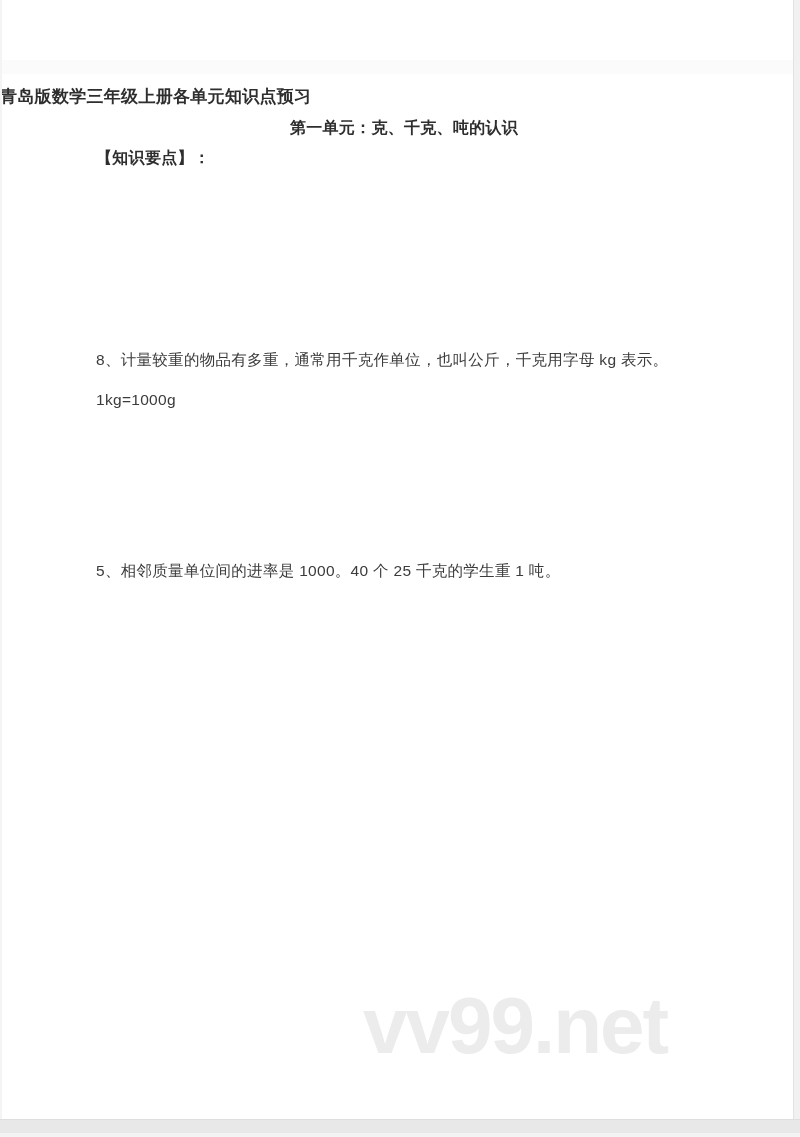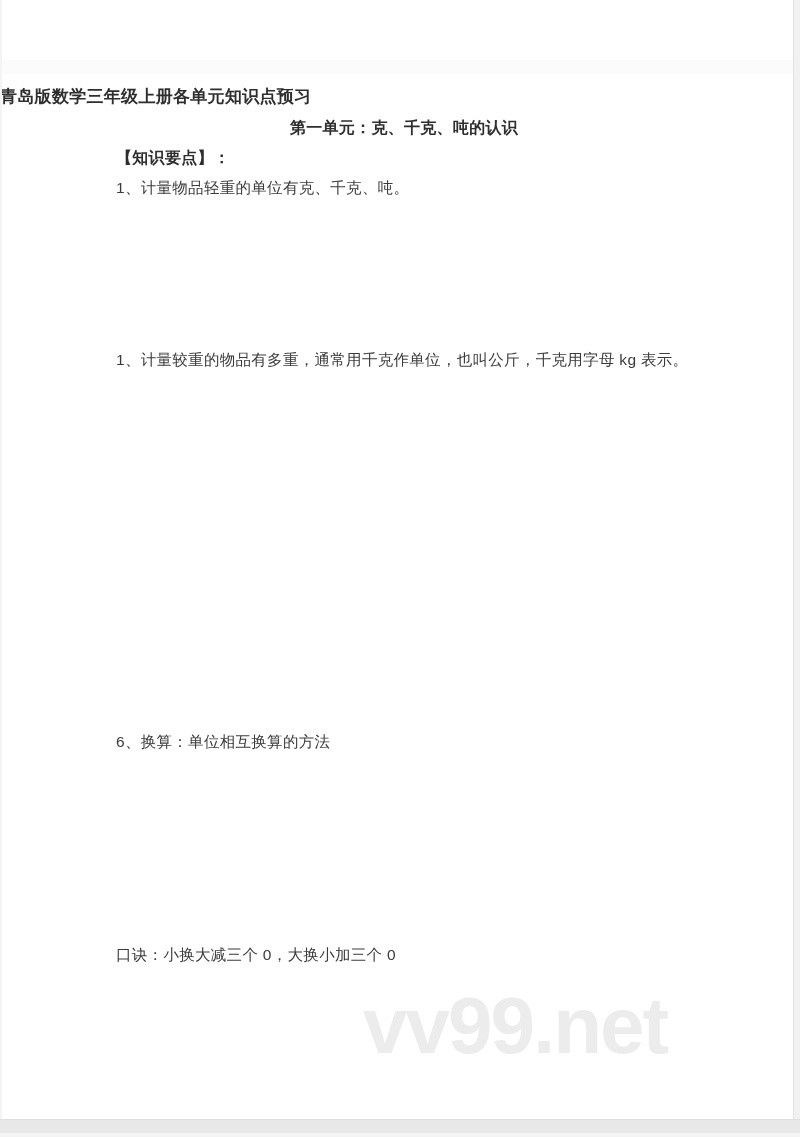--- a/index.html
+++ b/index.html
@@ -44,21 +44,21 @@
   }
   .scan-shade {
     position: absolute;
     left: 0; top: 60px;
     width: 793px; height: 14px;
     background: rgba(0,0,0,0.015);
   }
   
   .line {
     position: absolute;
-    left: 116px;
+    left: 96px;
     right: 40px;
     color: #3b3b3b;
     font-size: 15.5px;
     line-height: 21px;
     letter-spacing: 0.3px;
     white-space: pre-wrap;
   }
   .title {
     left: 0; right: 7px;
     text-align: left;
@@ -97,34 +97,33 @@
 <div class="canvas">
 
   <div class="scan-shade"></div>
 
   <div class="line title" style="top:86px">青岛版数学三年级上册各单元知识点预习</div>
 
   <div class="line subtitle" style="top:117px">第一单元：克、千克、吨的认识</div>
 
   <div class="line heading" style="top:147px">【知识要点】：</div>
 
-  <div class="line" style="top:177px">1、计量物品轻重的单位有克、千克、吨。</div>
 
 
-  <div class="line" style="top:349px">1、计量较重的物品有多重，通常用千克作单位，也叫公斤，千克用字母 kg 表示。</div>
+  <div class="line" style="top:349px">8、计量较重的物品有多重，通常用千克作单位，也叫公斤，千克用字母 kg 表示。</div>
+
+  <div class="line" style="top:389px">1kg=1000g</div>
+
+
+  <div class="line" style="top:560px">5、相邻质量单位间的进率是 1000。40 个 25 千克的学生重 1 吨。</div>
 
 
 
 
 
-  <div class="line" style="top:731px">6、换算：单位相互换算的方法</div>
-
-
-
-  <div class="line" style="top:944px">口诀：小换大减三个 0，大换小加三个 0</div>
 
   <div class="watermark">vv99.net</div>
 
   <div class="edge-left"></div>
   <div class="edge-right"></div>
   <div class="edge-bottom"></div>
   <div class="edge-bottom-fade"></div>
 
 </div>
 

